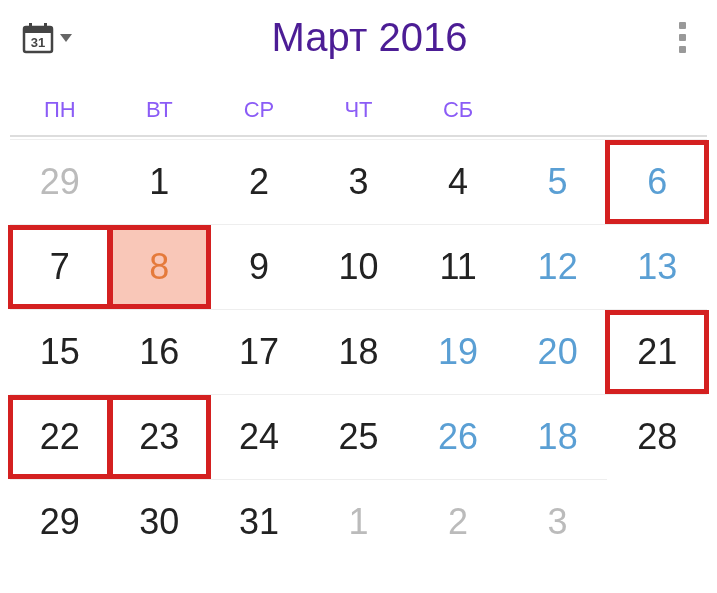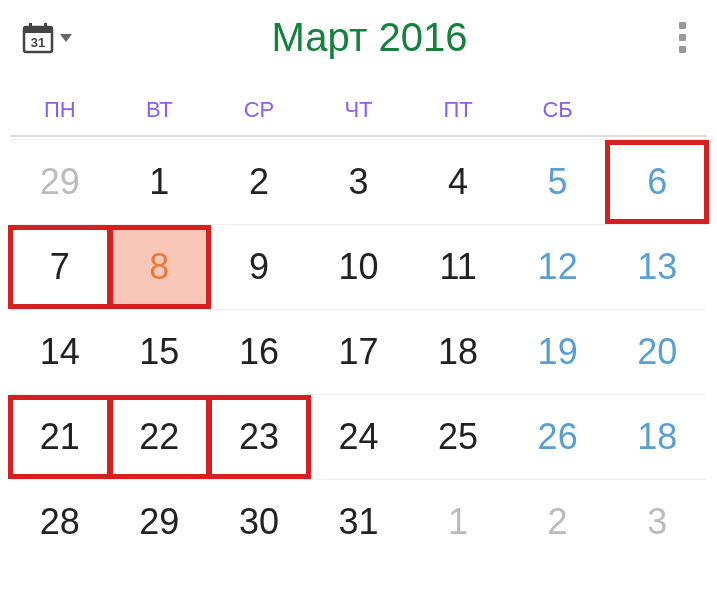--- a/index.html
+++ b/index.html
@@ -36,21 +36,21 @@
     .dropdown-arrow {
       width: 0;
       height: 0;
       border-left: 6px solid transparent;
       border-right: 6px solid transparent;
       border-top: 8px solid #666;
     }
     .month-title {
       font-size: 40px;
       font-weight: normal;
-      color: #15803d;
+      color: #4c1d95;
       text-align: center;
       flex: 1;
     }
     .menu-icon {
       width: 30px;
       height: 36px;
       display: flex;
       flex-direction: column;
       justify-content: center;
       align-items: center;
@@ -144,21 +144,20 @@
     <div class="menu-dot"></div>
     <div class="menu-dot"></div>
   </div>
 </div>
 
 <div class="weekdays">
   <div class="weekday">ПН</div>
   <div class="weekday">ВТ</div>
   <div class="weekday">СР</div>
   <div class="weekday">ЧТ</div>
-  <div class="weekday">ПТ</div>
   <div class="weekday">СБ</div>
 </div>
 
 <div class="calendar-grid" id="calendar-grid">
 <div class="day-cell">
       <span class="day-text day-other">29</span>
     </div>
     <div class="day-cell">
       <span class="day-text day-regular">1</span>
     </div>
@@ -196,23 +195,20 @@
     <div class="day-cell">
       <span class="day-text day-regular">11</span>
     </div>
     <div class="day-cell">
       <span class="day-text day-weekend">12</span>
     </div>
     <div class="day-cell">
       <span class="day-text day-weekend">13</span>
     </div>
     <div class="day-cell">
-      <span class="day-text day-regular">14</span>
-    </div>
-    <div class="day-cell">
       <span class="day-text day-regular">15</span>
     </div>
     <div class="day-cell">
       <span class="day-text day-regular">16</span>
     </div>
     <div class="day-cell">
       <span class="day-text day-regular">17</span>
     </div>
     <div class="day-cell">
       <span class="day-text day-regular">18</span>

